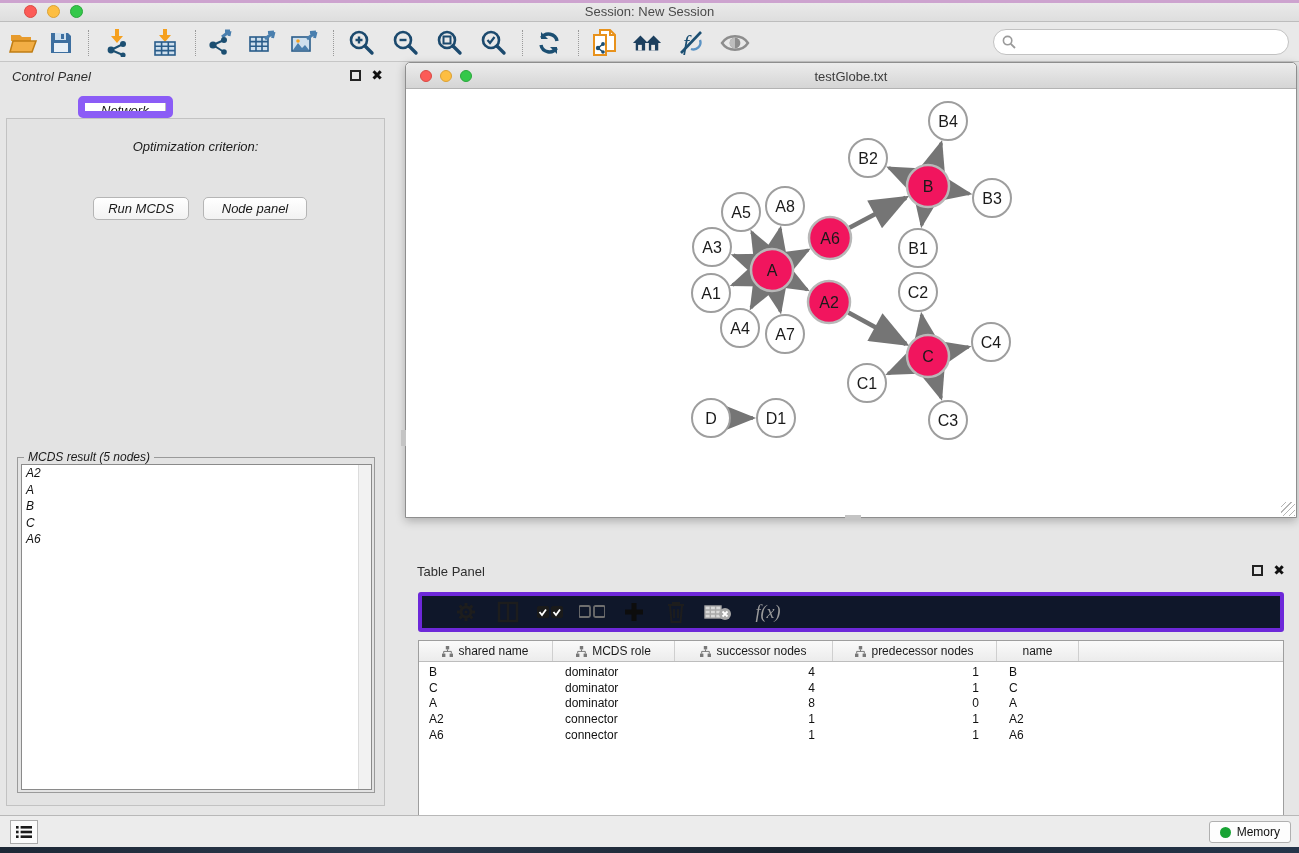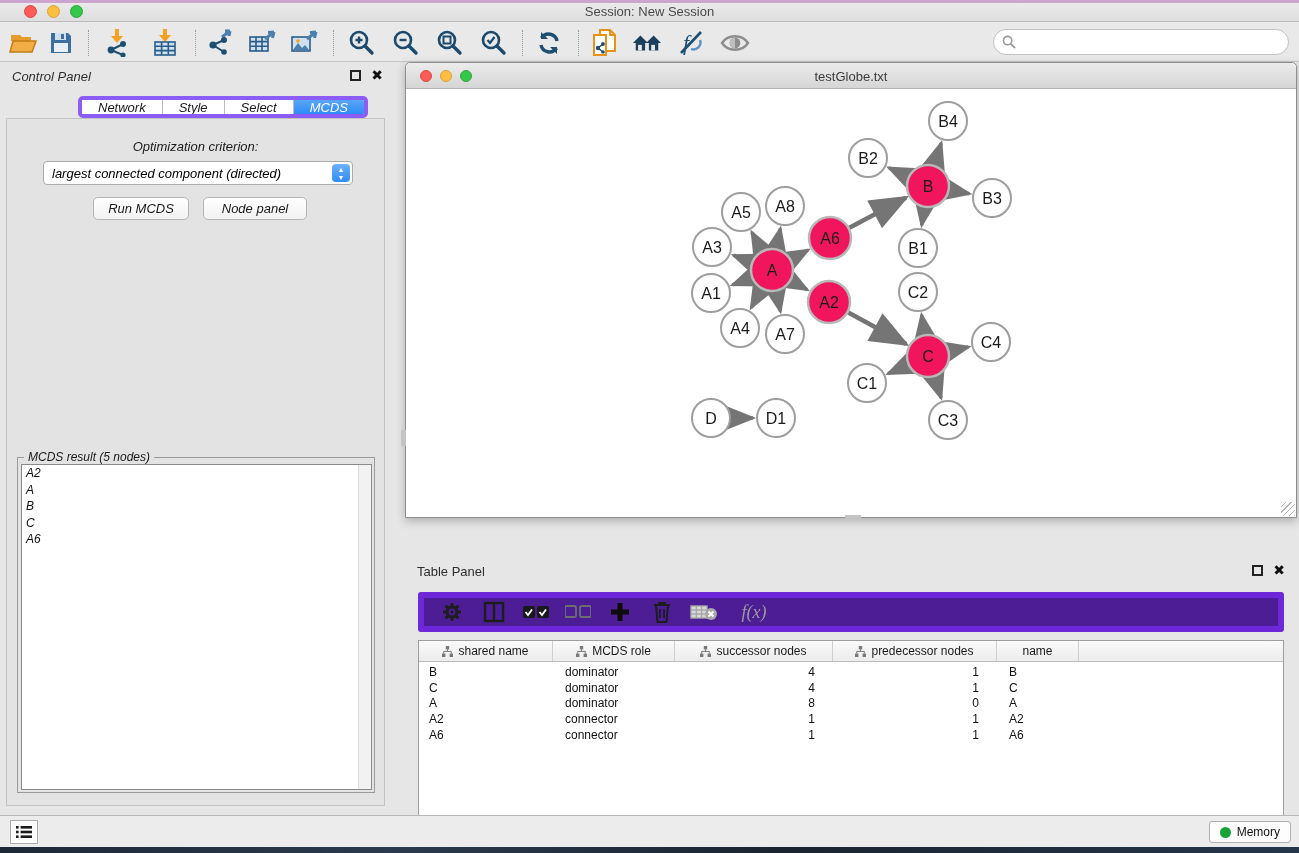--- a/index.html
+++ b/index.html
@@ -23,21 +23,21 @@
   #search-box input { border:none; outline:none; flex:1; font-size:12px; background:transparent; margin-left:4px; }
 
   
   #control-panel { position:absolute; left:0; top:65px; width:391px; height:747px;font-style:italic; }
   .panel-title-row { position:absolute; left:0; top:0; width:100%; height:26px; }
   .panel-title { position:absolute; left:12px; top:4px; font-size:13px; color:#2e2e2e; }
   .win-btns { position:absolute; right:8px; top:5px; display:flex; gap:10px; align-items:center; }
   .float-ico { width:11px; height:11px; border:2px solid #222; display:inline-block; }
   .close-ico { font-size:14px; font-weight:bold; color:#111; line-height:11px; }
 
-  .seg-tabs { position:absolute; display:flex; border:4px solid #8b5cf6; border-radius:5px; overflow:hidden; background:#fff; height:22px; }
+  .seg-tabs { position:absolute; display:flex; border:7px solid #8b5cf6; border-radius:5px; overflow:hidden; background:#fff; height:22px;flex-direction:column; }
   .seg-tab { padding:0 16px; font-size:13px; color:#1a1a1a; display:flex; align-items:center; border-right:1px solid #bdbdbd; background:#fff; cursor:pointer; }
   .seg-tab:last-child { border-right:none; }
   .seg-tab.active { background:linear-gradient(#5aa5f8,#2e8bf5); color:#fff; }
 
   #cp-content { position:absolute; left:6px; top:53px; width:379px; height:688px;
     background:#e3e3e3; border:1px solid #c2c2c2; }
   #opt-label { position:absolute; top:20px; width:100%; text-align:center; font-size:13px; color:#1a1a1a; }
   #criterion-select { position:absolute; left:36px; top:42px; width:310px; height:24px; background:#fff;
     border:1px solid #ababab; border-radius:4px; font-size:13px; display:flex; align-items:center; padding-left:8px; cursor:pointer; }
   #criterion-stepper { position:absolute; right:2px; top:2px; width:18px; height:18px; border-radius:4px;
@@ -60,21 +60,21 @@
   #net-titlebar .tl { top:7px; width:12px; height:12px; }
   #net-title-text { position:absolute; top:6px; width:100%; text-align:center; font-size:13px; color:#3c3c3c; }
   #net-canvas { position:absolute; left:1px; top:27px; width:888px; height:427px; background:#fff; }
   #resize-grip { position:absolute; right:1px; bottom:1px; width:14px; height:14px; cursor:nwse-resize;
     background:repeating-linear-gradient(135deg, transparent 0 3px, #b5b5b5 3px 4px); }
   .divider-handle { position:absolute; background:#c4c4c4; }
 
   
   #table-panel { position:absolute; left:405px; top:520px; width:892px; height:295px;margin-top:40px; }
   #tp-toolbar { position:absolute; left:13px; top:32px; width:866px; height:40px;
-    background:#4c1d95; border:6px solid #6d28d9; border-radius:3px; display:flex; align-items:center; gap:14px; padding-left:14px; }
+    background:#0f172a; border:4px solid #6d28d9; border-radius:3px; display:flex; align-items:center; gap:14px; padding-left:30px; }
   .tp-ico { width:28px; height:26px; display:flex; align-items:center; justify-content:center; cursor:pointer; }
   .fx-label { font-family:"Liberation Serif","DejaVu Serif",serif; font-style:italic; font-size:18px; color:#9c9c9c; }
 
   #node-table { position:absolute; left:13px; top:80px; width:866px; height:186px; background:#fff; border:1px solid #9e9e9e; }
   #nt-header { position:absolute; left:0; top:0; width:100%; height:21px; background:linear-gradient(#fafafa,#ececec);
     border-bottom:1px solid #bdbdbd; display:flex; }
   .nt-hcell { height:100%; display:flex; align-items:center; justify-content:center; gap:5px;
     font-size:12px; color:#1a1a1a; border-right:1px solid #cfcfcf; cursor:pointer; }
   .nt-row { position:absolute; left:0; width:100%; height:16px; display:flex; }
   .nt-cell { font-size:12px; color:#111; height:16px; line-height:16px; overflow:hidden; }
@@ -263,24 +263,20 @@
   </div>
   <div class="seg-tabs" style="left:78px; top:31px;" id="cp-tabs">
       <div class="seg-tab">Network</div>
       <div class="seg-tab">Style</div>
       <div class="seg-tab">Select</div>
       <div class="seg-tab active">MCDS</div>
     </div>
 
   <div id="cp-content">
     <div id="opt-label">Optimization criterion:</div>
-    <div id="criterion-select">
-      <span>largest connected component (directed)</span>
-      <span id="criterion-stepper">▲<br>▼</span>
-    </div>
     <div class="cp-btn" style="left:86px; width:96px;">Run MCDS</div>
     <div class="cp-btn" style="left:196px; width:104px;">Node panel</div>
 
     <div id="mcds-fieldset">
       <div id="mcds-legend">MCDS result (5 nodes)</div>
       <div id="mcds-list">
         <div id="mcds-items">
             <div class="mcds-item">A2</div>
             <div class="mcds-item">A</div>
             <div class="mcds-item">B</div>

